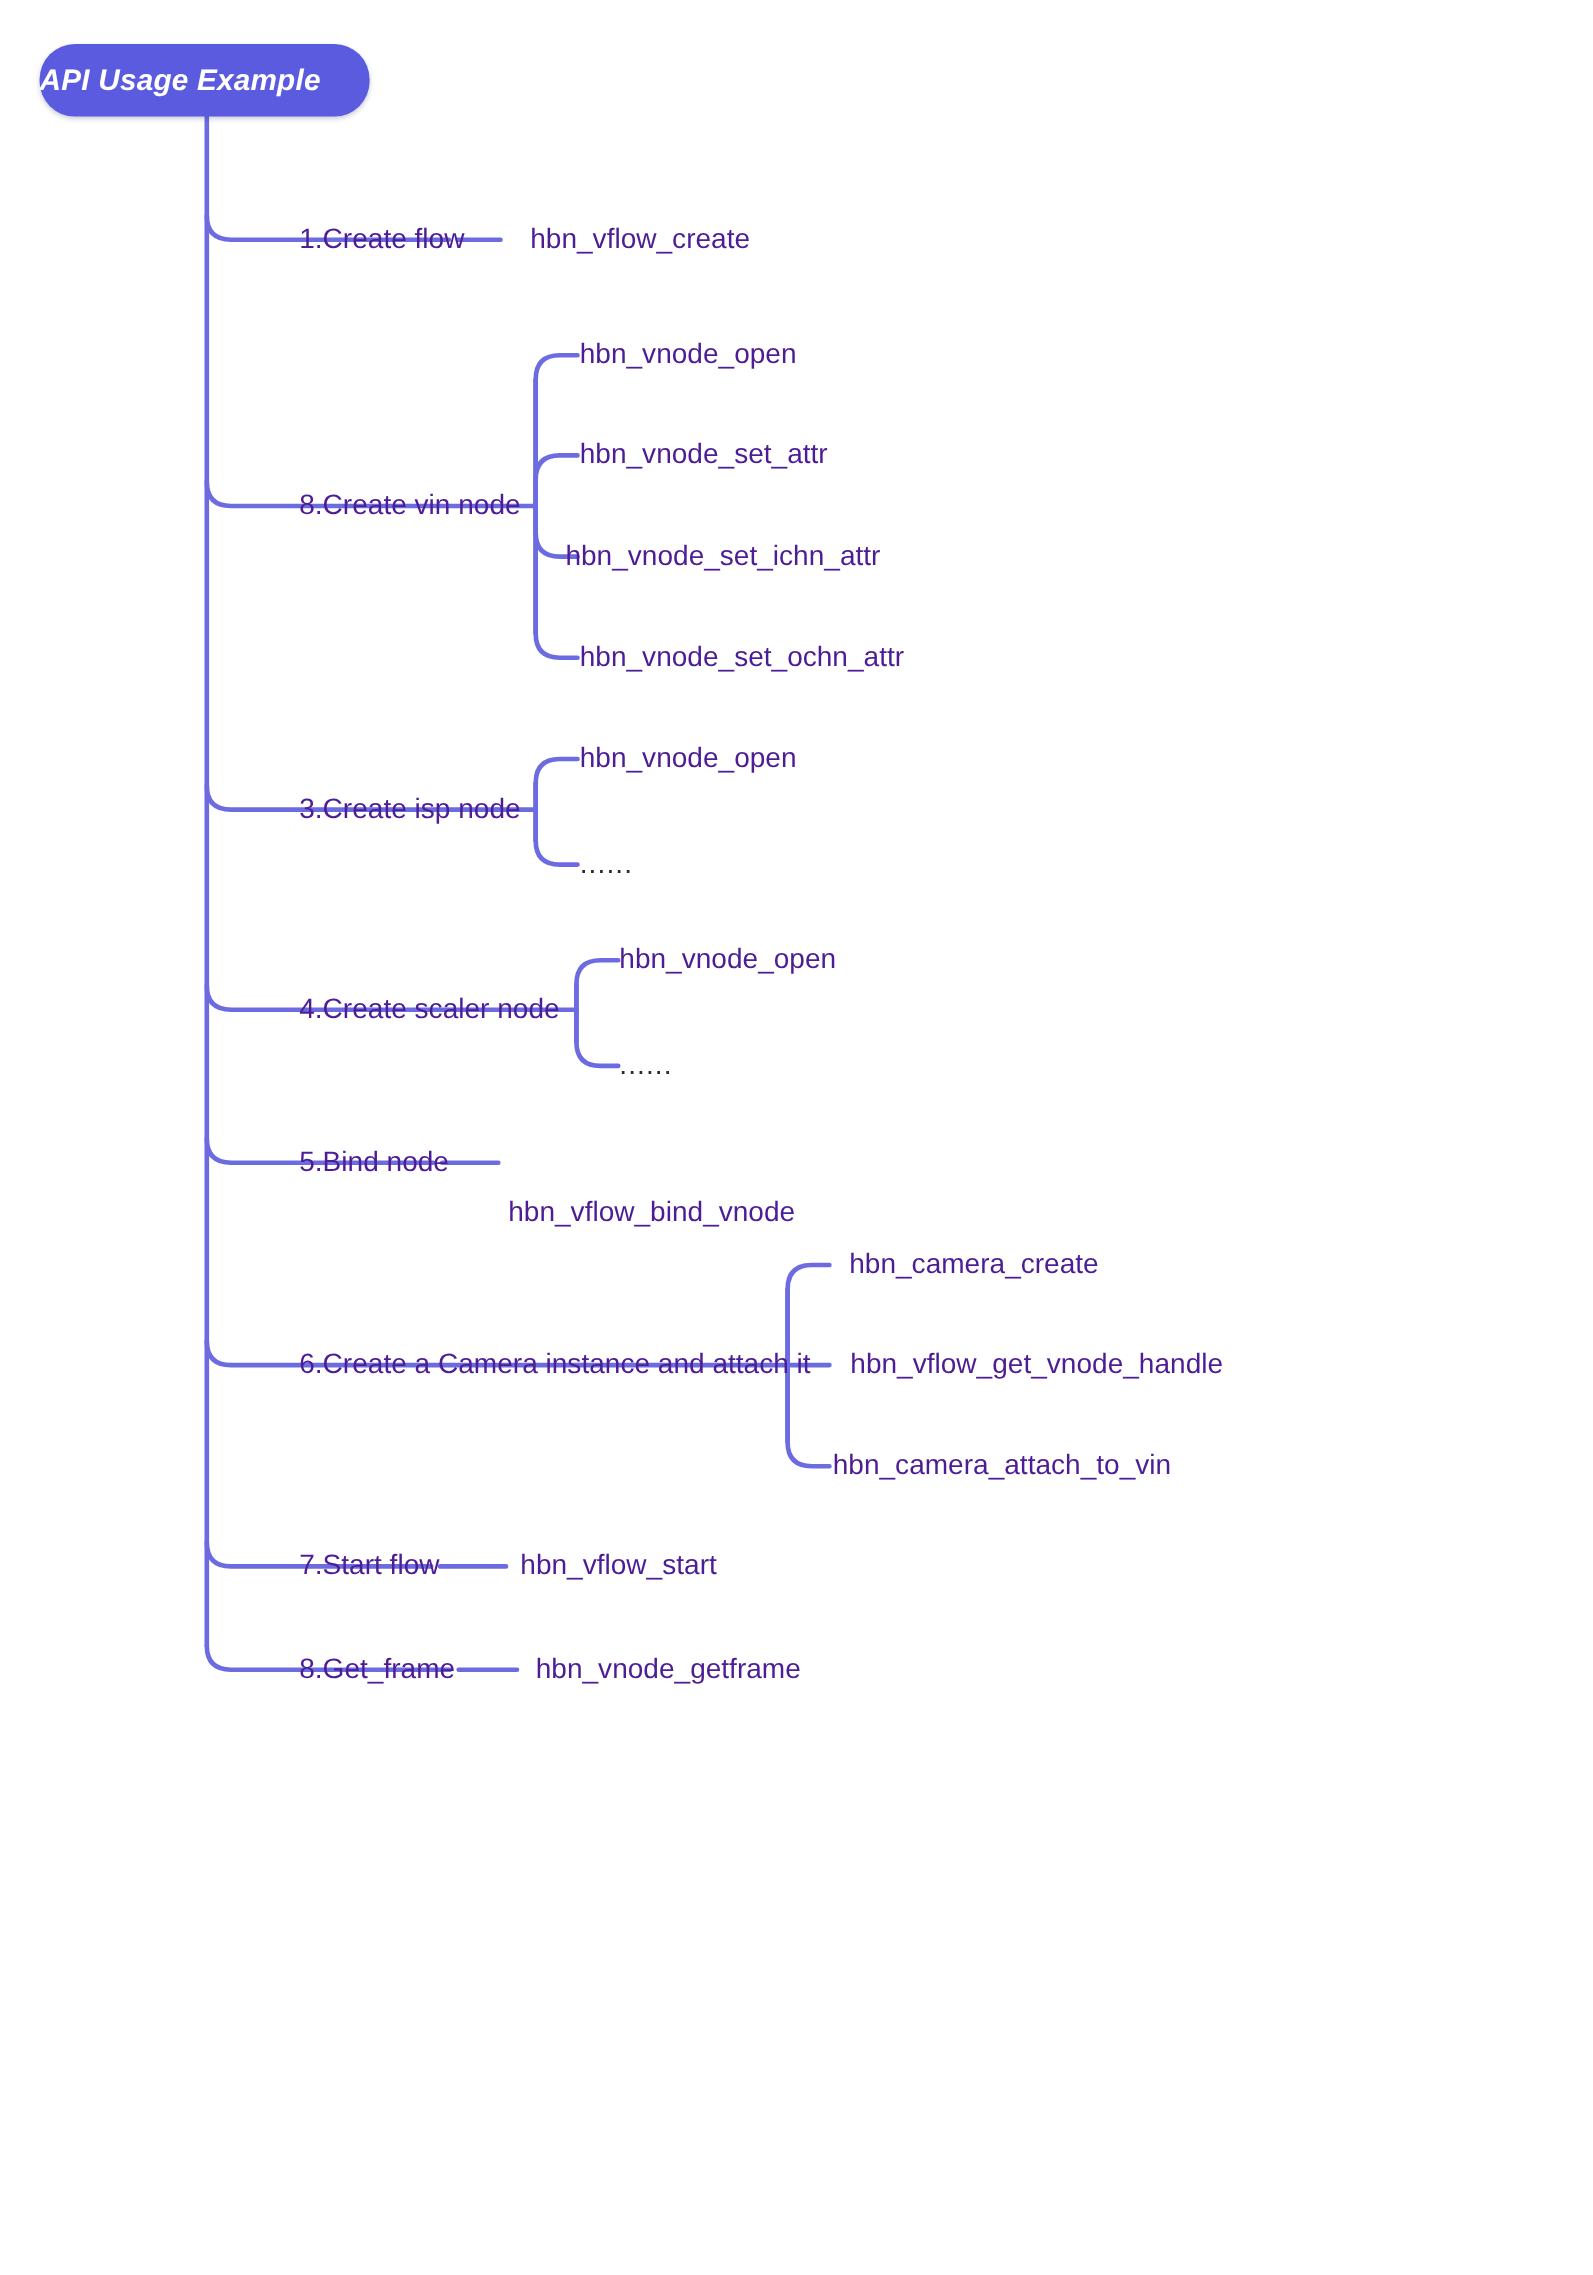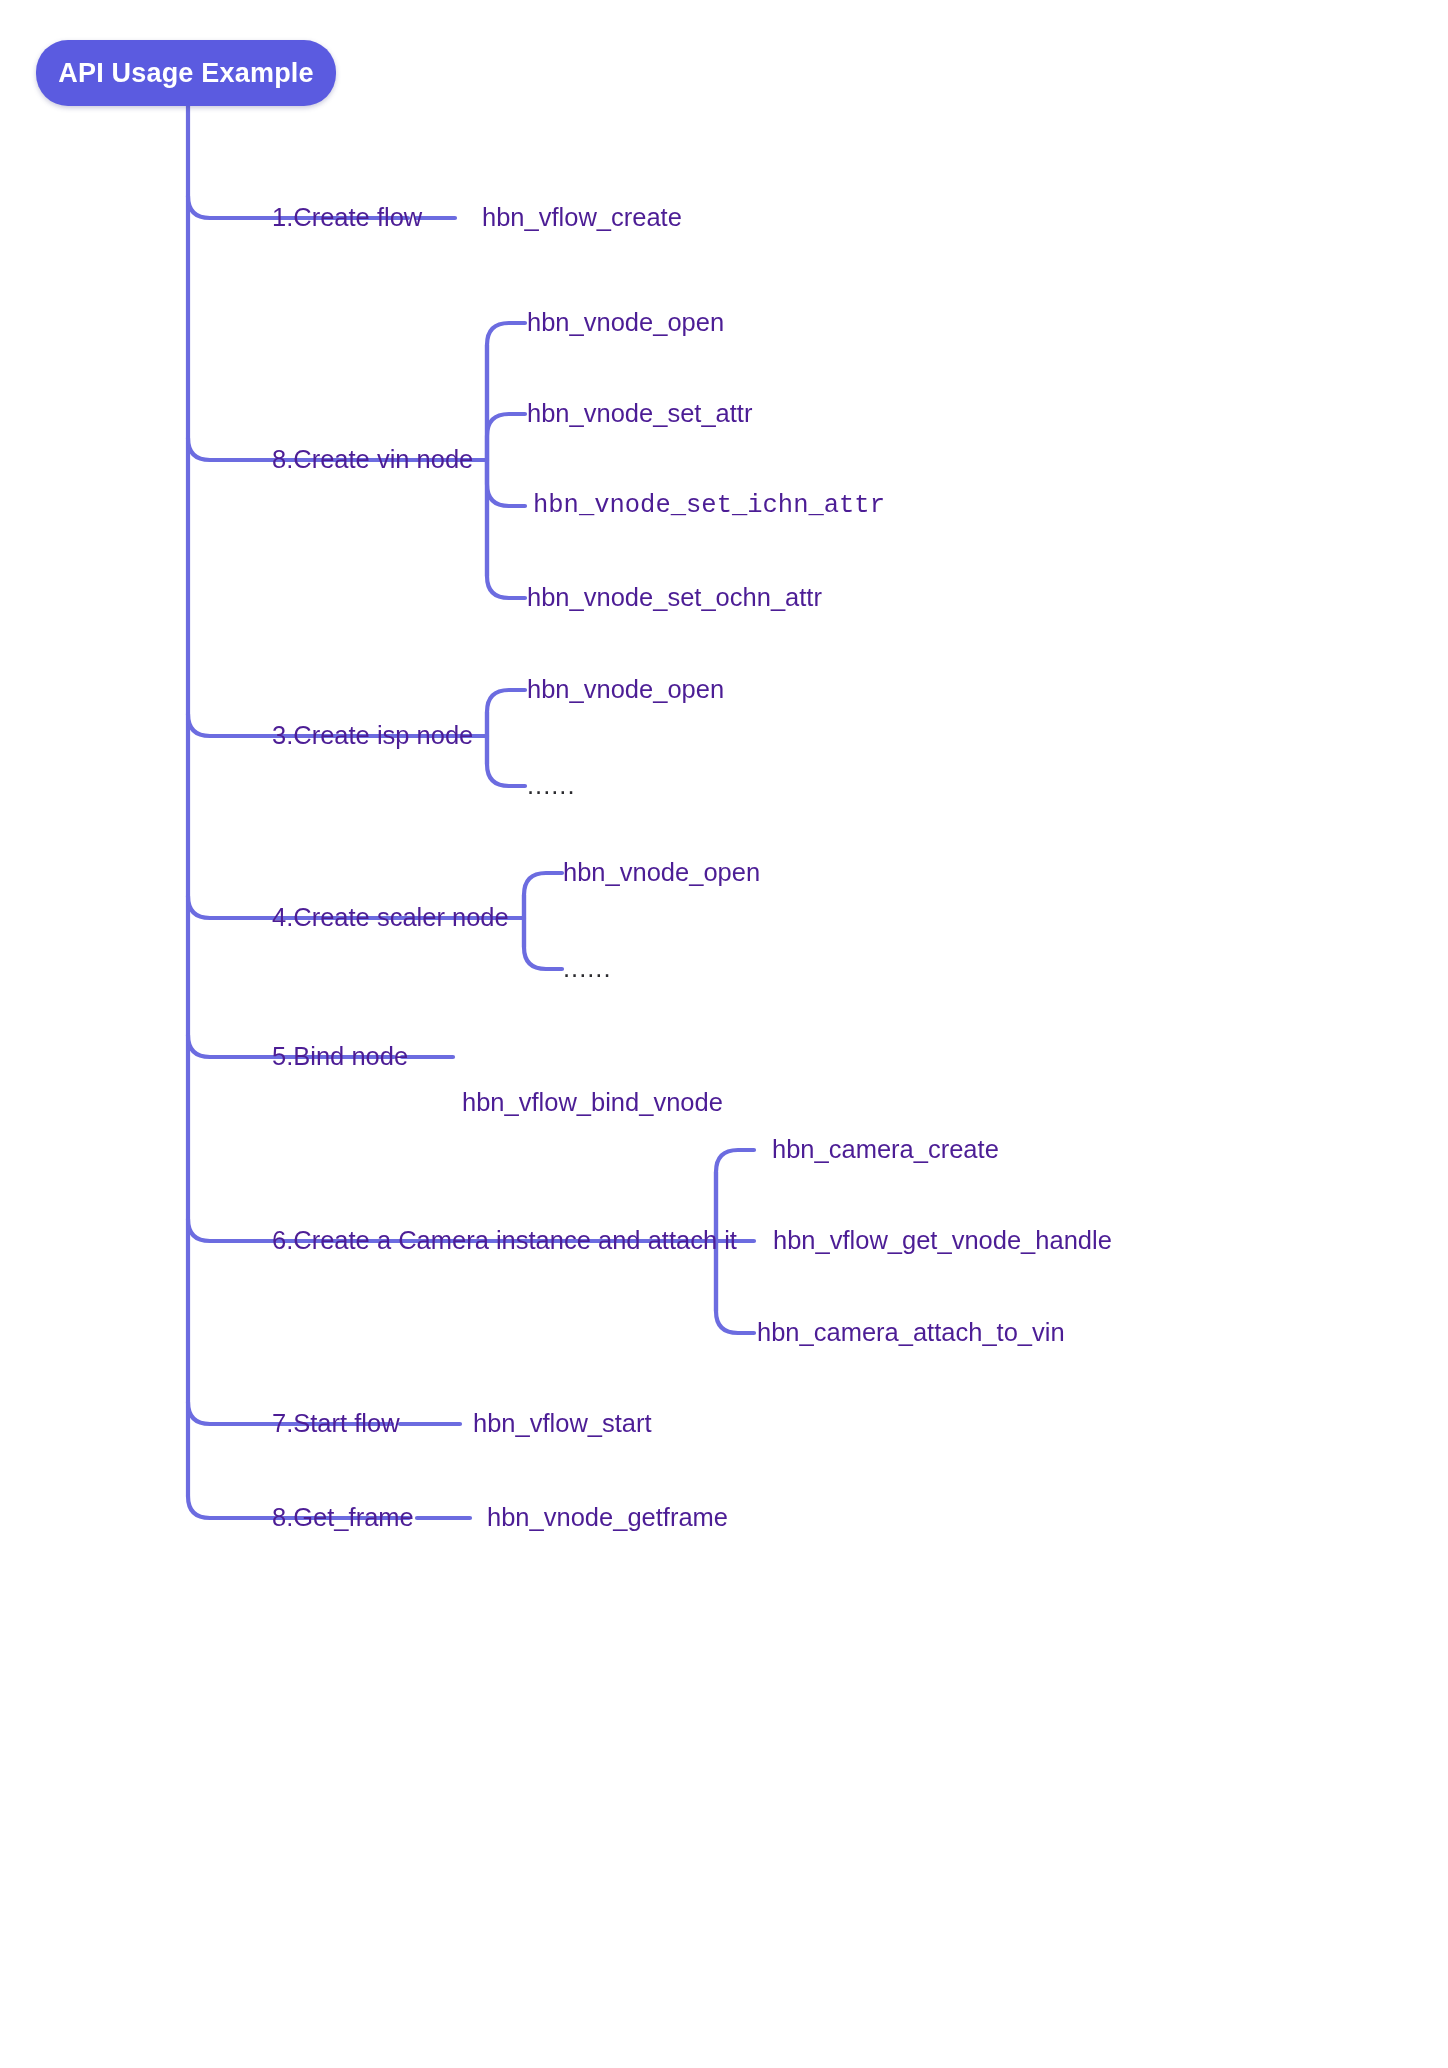--- a/index.html
+++ b/index.html
@@ -20,30 +20,31 @@
     left: 0;
     top: 0;
     width: 1448px;
     height: 2068px;
     pointer-events: none;
   }
   .root-node {
     position: absolute;
     display: flex;
     align-items: center;
-    justify-content: center;
+    justify-content: flex-start;
     box-sizing: border-box;
     background: #5b5be0;
     color: #ffffff;
     font-size: 27px;
     font-weight: bold;
     border-radius: 32px;
     letter-spacing: 0.2px;
     white-space: nowrap;
     box-shadow: 0 2px 5px rgba(60,60,130,0.28);
+    font-style: italic;
   }
   .node-label {
     position: absolute;
     white-space: nowrap;
     color: #4c1d95;
     font-size: 25.5px;
     line-height: 1;
     transform: translateY(-50%);
   }
   .node-label.lvl1 { font-size: 25.5px; }
@@ -96,21 +97,21 @@
   <div class="root-node" style="left: 36px; top: 40px; width: 300px; height: 66px; background: rgb(91, 91, 224); color: rgb(255, 255, 255);">
     <span>API Usage Example</span>
   </div>
 
   <div id="labels">
       <div class="node-label lvl1" style="left: 272px; top: 218px;">1.Create flow</div>
       <div class="node-label lvl2" style="left: 482px; top: 218px;">hbn_vflow_create</div>
       <div class="node-label lvl1" style="left: 272px; top: 460px;">8.Create vin node</div>
       <div class="node-label lvl2" style="left: 527px; top: 323px;">hbn_vnode_open</div>
       <div class="node-label lvl2" style="left: 527px; top: 414px;">hbn_vnode_set_attr</div>
-      <div class="node-label lvl2" style="left: 533px; top: 506px; font-family: Liberation Mono, monospace;">hbn_vnode_set_ichn_attr</div>
+      <div class="node-label lvl2" style="left: 514px; top: 506px;">hbn_vnode_set_ichn_attr</div>
       <div class="node-label lvl2" style="left: 527px; top: 598px;">hbn_vnode_set_ochn_attr</div>
       <div class="node-label lvl1" style="left: 272px; top: 736px;">3.Create isp node</div>
       <div class="node-label lvl2" style="left: 527px; top: 690px;">hbn_vnode_open</div>
       <div class="node-label lvl2 dots" style="left: 527px; top: 786px;">......</div>
       <div class="node-label lvl1" style="left: 272px; top: 918px;">4.Create scaler node</div>
       <div class="node-label lvl2" style="left: 563px; top: 873px;">hbn_vnode_open</div>
       <div class="node-label lvl2 dots" style="left: 563px; top: 969px;">......</div>
       <div class="node-label lvl1" style="left: 272px; top: 1057px; text-align: right;">5.Bind node</div>
       <div class="node-label lvl2" style="left: 462px; top: 1057px; margin-top: 46px;">hbn_vflow_bind_vnode</div>
       <div class="node-label lvl1" style="left: 272px; top: 1241px;">6.Create a Camera instance and attach it</div>

